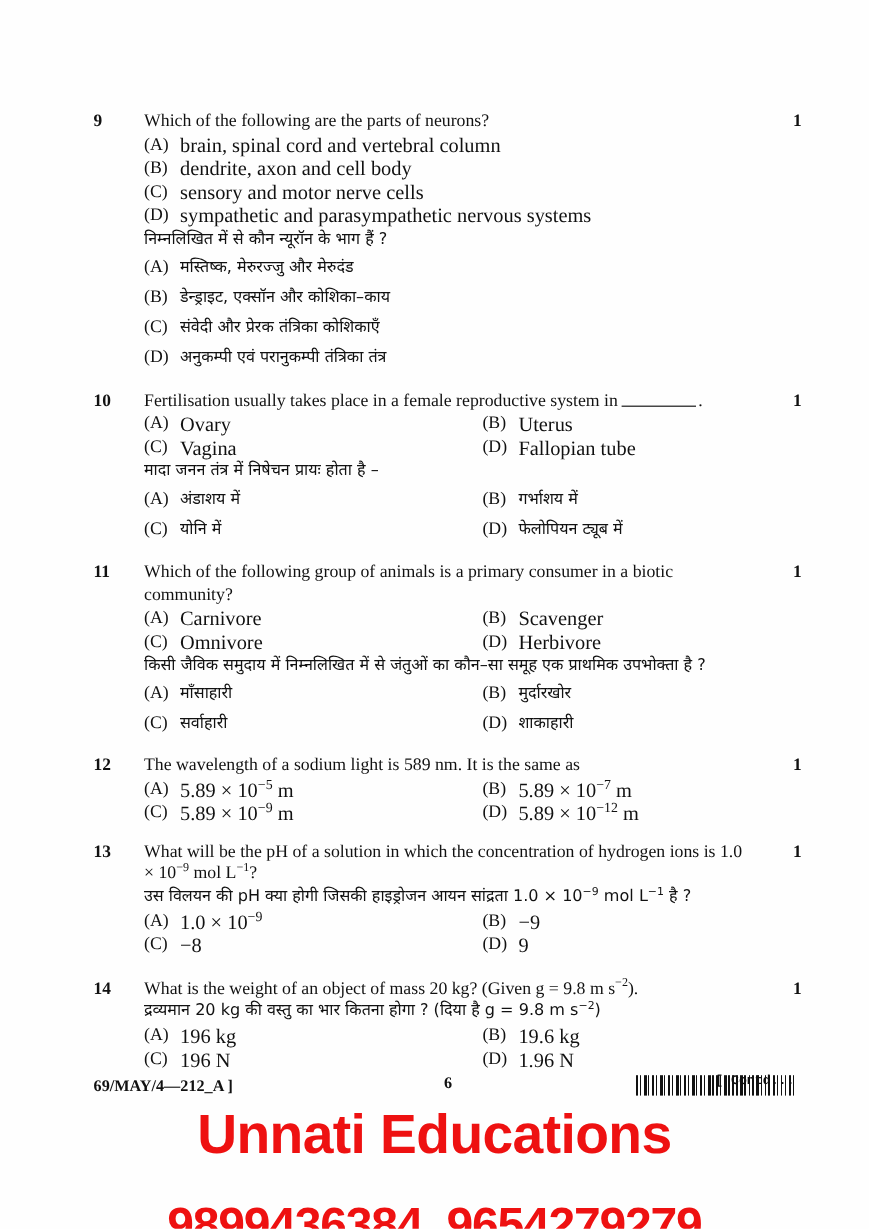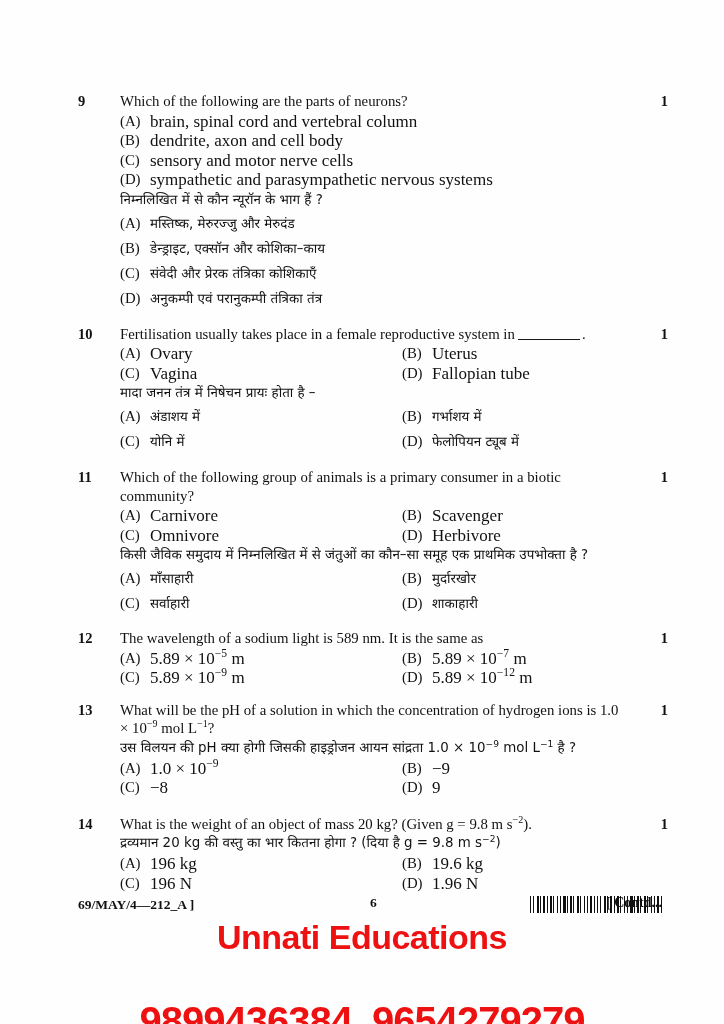--- a/index.html
+++ b/index.html
@@ -144,37 +144,38 @@
       #111 3.2px, #111 4.2px, #fff 4.2px, #fff 6.6px,
       #111 6.6px, #111 8.8px, #fff 8.8px, #fff 10px,
       #111 10px, #111 11px, #fff 11px, #fff 13.4px
     );
   }
   .footer-contd {
     position: absolute;
     right: -2px;
     top: 0;
     font-weight: bold;
-    font-size: 14px;
+    font-size: 11px;
+    font-family: Liberation Mono, monospace;
   }
 
   
   .wm {
     position: absolute;
     left: 0;
     width: 724px;
     text-align: center;
     font-family: "Liberation Sans", sans-serif;
     font-weight: bold;
     color: #ee1111;
     white-space: nowrap;
   }
   .wm-name {
     top: 918px;
-    font-size: 34px;
+    font-size: 46px;
     letter-spacing: -0.5px;
   }
   .wm-phone {
     top: 999px;
     font-size: 40px;
     letter-spacing: -1px;
   }
 </style>
 </head>
 <body>

